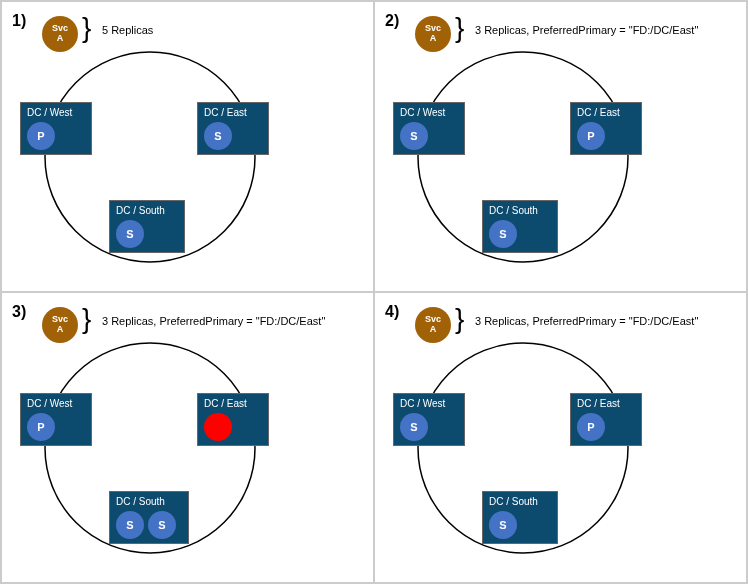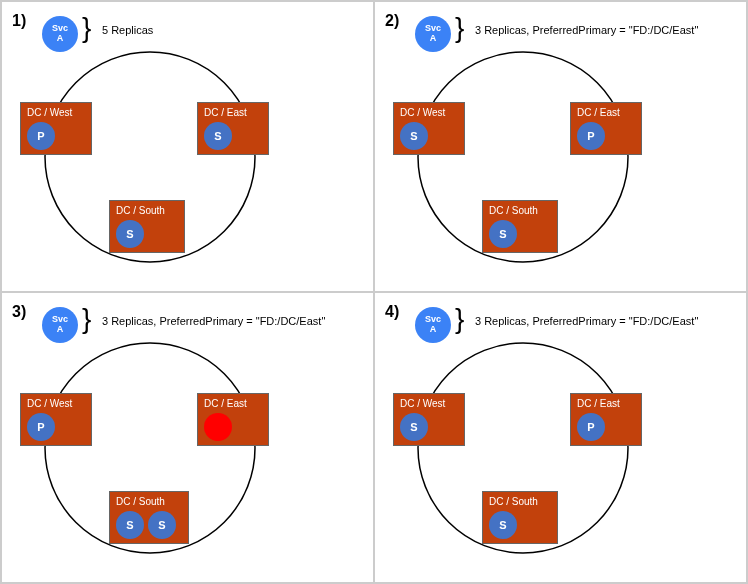--- a/index.html
+++ b/index.html
@@ -35,21 +35,21 @@
       font-weight: bold;
       color: #000;
     }
 
     
     .svc-badge {
       position: absolute;
       width: 36px;
       height: 36px;
       border-radius: 50%;
-      background: #3b82f6;
+      background: #a16207;
       color: #fff;
       display: flex;
       flex-direction: column;
       align-items: center;
       justify-content: center;
       font-size: 9px;
       font-weight: bold;
       line-height: 1.1;
     }
 
@@ -64,21 +64,21 @@
     .svc-text {
       position: absolute;
       font-size: 11px;
       color: #000;
       white-space: nowrap;
     }
 
     
     .dc-box {
       position: absolute;
-      background: #c2410c;
+      background: #0c4a6e;
       border: 1px solid #666;
       padding: 4px 6px;
       display: flex;
       flex-direction: column;
       align-items: flex-start;
       gap: 4px;
     }
 
     .dc-label {
       color: #fff;

